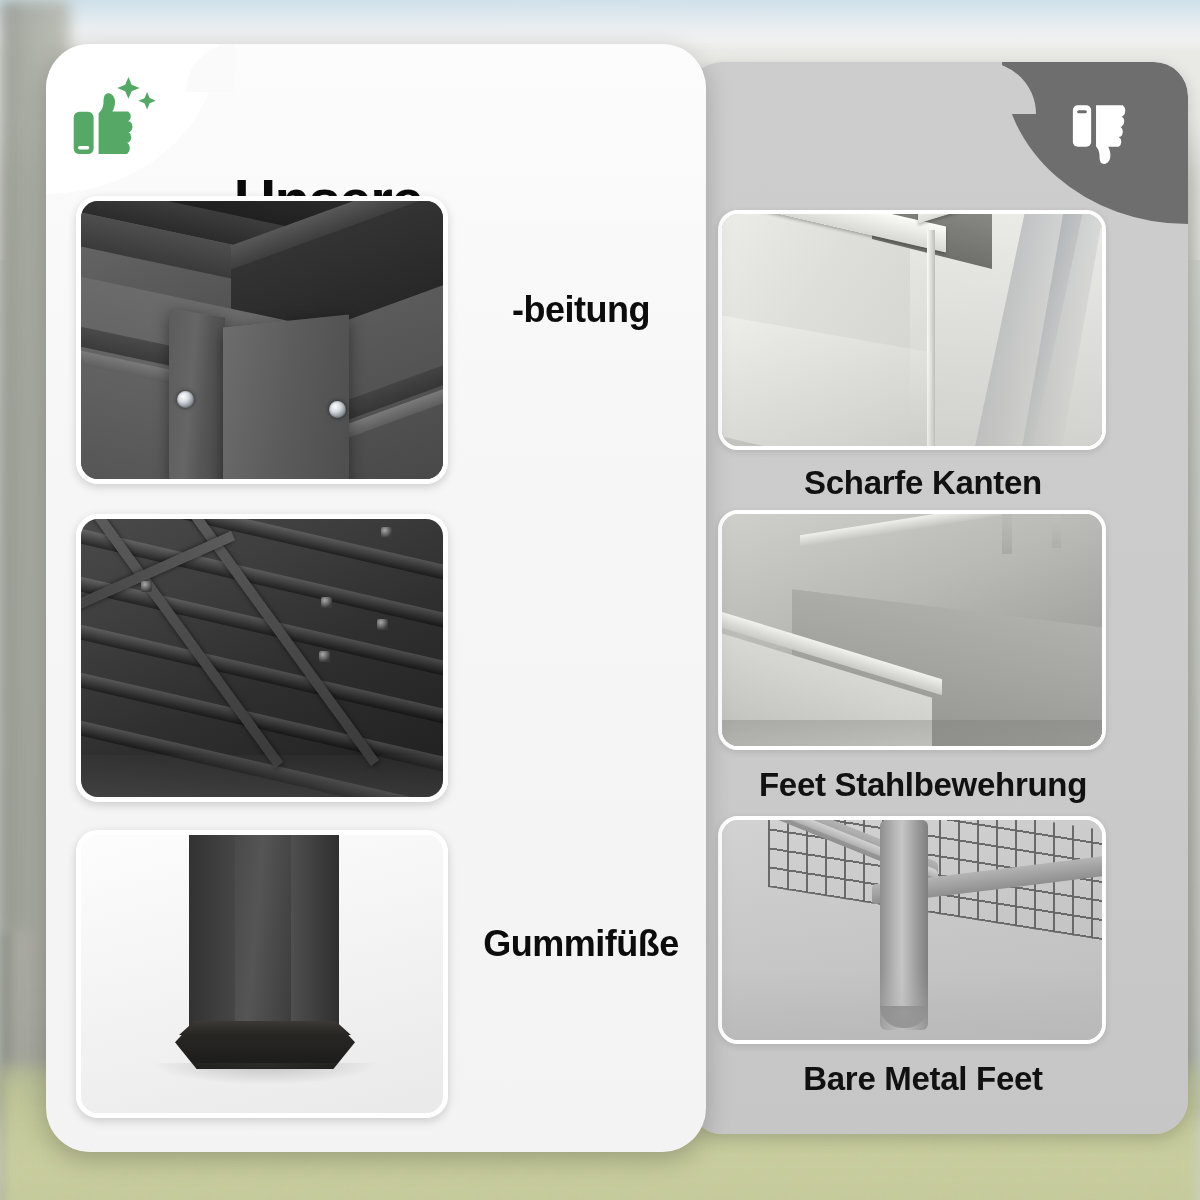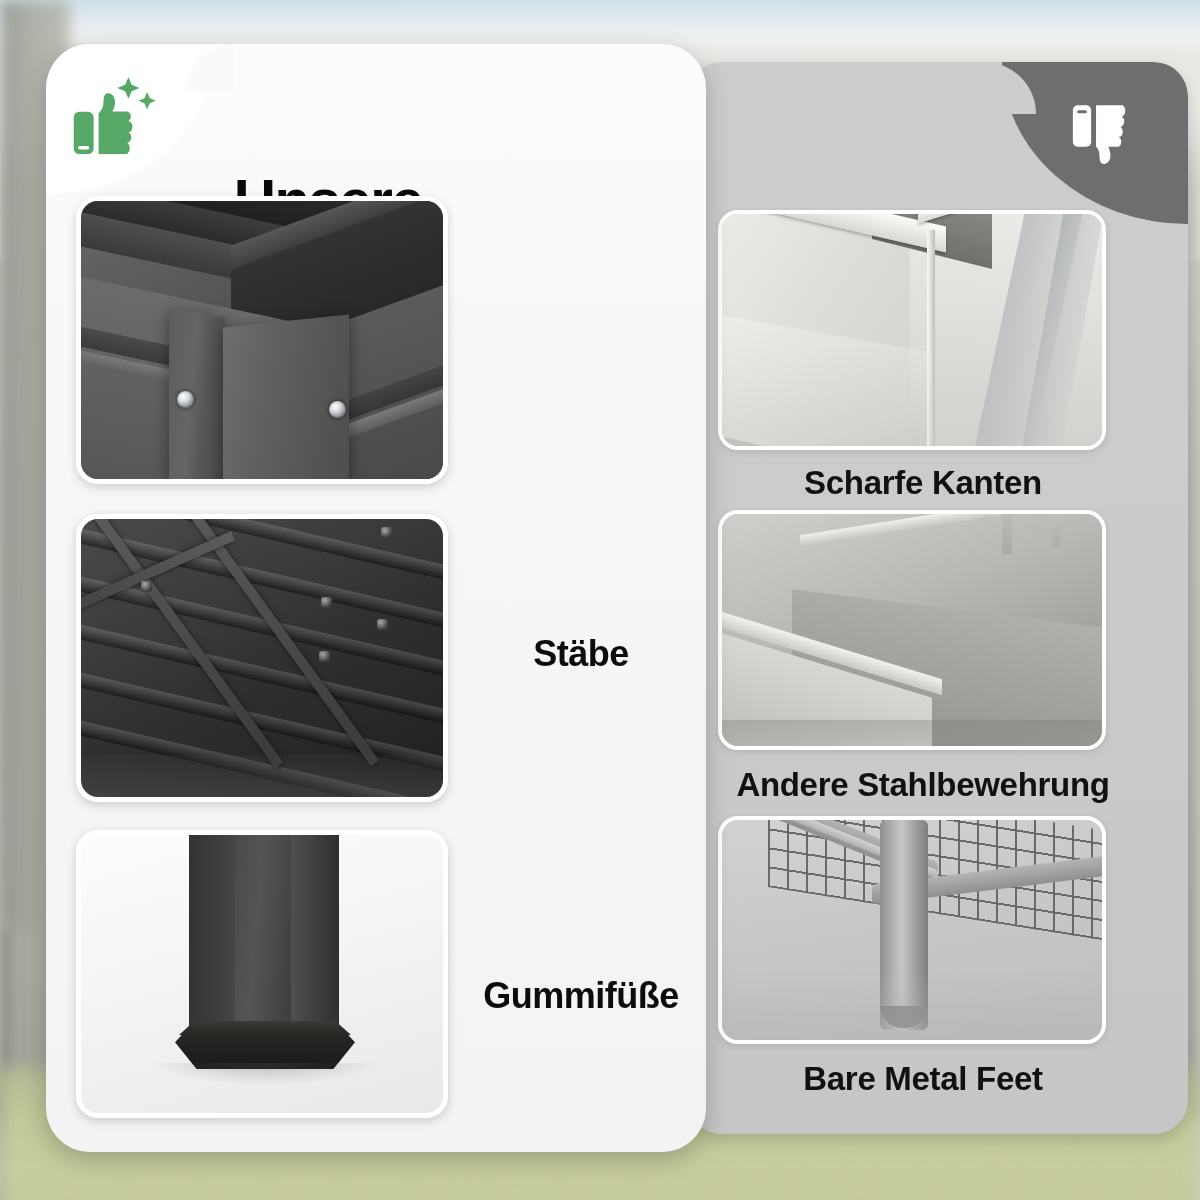--- a/index.html
+++ b/index.html
@@ -195,21 +195,21 @@
     width: 250px;
     text-align: center;
     font-size: 36px;
     line-height: 1.12;
     font-weight: 700;
     color: #0c0c0c;
     letter-spacing: -.5px;
   }
   #u-label-1 { top: 246px; }
   #u-label-2 { top: 590px; }
-  #u-label-3 { top: 932px; }
+  #u-label-3 { top: 880px; }
 
   
   .photo { position: absolute; inset: 0; }
 
   
   .p-dark-bg {
     background: linear-gradient(160deg,#6a6a6a 0%, #5d5d5d 22%, #4e4e4e 50%, #434343 78%, #3a3a3a 100%);
   }
   .slat {
     position: absolute;
@@ -332,21 +332,21 @@
         <div class="panelface" style="left:70px;top:96px;width:340px;height:160px;background:linear-gradient(185deg,#b0b0ac 0%,#9d9d99 60%,#8d8d89 100%);transform:skewY(7deg);"></div>
         <div class="panelface" style="left:-10px;top:150px;width:220px;height:110px;background:linear-gradient(180deg,#d7d7d3,#bdbdb9);transform:skewY(17deg);"></div>
         <div class="panelface" style="left:-10px;top:130px;width:230px;height:16px;background:linear-gradient(180deg,#f1f1ee,#c9c9c5);transform:skewY(17deg);"></div>
         <div class="panelface" style="left:78px;top:-4px;width:320px;height:12px;background:linear-gradient(180deg,#efefec,#c4c4c0);transform:skewY(-9deg);"></div>
         <div class="panelface" style="left:104px;top:-26px;width:4px;height:150px;background:linear-gradient(180deg,#76767 2,#9a9a96);"></div>
         <div class="panelface" style="left:280px;top:-30px;width:10px;height:70px;background:linear-gradient(180deg,#c9c9c5,#a9a9a5);"></div>
         <div class="panelface" style="left:330px;top:-30px;width:9px;height:64px;background:linear-gradient(180deg,#cfcfcb,#aeaeaa);"></div>
         <div class="panelface" style="left:0;top:206px;width:400px;height:40px;background:linear-gradient(180deg,rgba(120,120,116,.35),rgba(120,120,116,.05));"></div>
       </div>
     </div>
-    <div class="o-label" id="o-label-2">Andere Stahlbewehrung</div>
+    <div class="o-label" id="o-label-2">Feet Stahlbewehrung</div>
 
     <div class="o-card" id="o-card-3">
       <div class="photo p-mesh-bg">
         <div class="mesh" style="left:46px;top:-12px;width:390px;height:110px;transform:skewY(9deg);opacity:.95;"></div>
         <div class="frame-bar" style="left:-14px;top:-4px;width:230px;height:22px;transform:skewY(22deg);border-radius:4px;"></div>
         <div class="frame-bar" style="left:150px;top:48px;width:270px;height:20px;transform:skewY(-7deg);border-radius:4px;"></div>
         <div class="frame-bar" style="left:-14px;top:4px;width:230px;height:9px;transform:skewY(22deg);background:linear-gradient(180deg,#d2d2d2,#b0b0b0);border-radius:4px;"></div>
         <div class="round-leg" style="left:158px;top:0px;width:48px;height:210px;"></div>
         <div class="panelface" style="left:158px;top:186px;width:48px;height:22px;background:radial-gradient(ellipse at 50% 20%,#8d8d8d,#7a7a7a);border-radius:0 0 22px 22px;"></div>
         <div class="panelface" style="left:0;top:150px;width:390px;height:74px;background:linear-gradient(180deg,rgba(190,190,190,0),rgba(180,180,180,.55));"></div>
@@ -385,20 +385,21 @@
         <div class="slat" style="left:200px;top:96px;width:260px;height:200px;transform:skewY(-20deg);background:linear-gradient(180deg,#5b5b5b,#484848);"></div>
         <div class="slat" style="left:200px;top:176px;width:260px;height:20px;transform:skewY(-20deg);background:linear-gradient(180deg,#444,#363636);"></div>
         <div class="slat" style="left:200px;top:200px;width:260px;height:14px;transform:skewY(-20deg);background:linear-gradient(180deg,#7a7a7a,#5e5e5e);"></div>
         <div class="cap" style="left:88px;top:112px;width:56px;height:170px;transform:skew(0deg,9deg);border-radius:3px 0 0 0;"></div>
         <div class="cap" style="left:142px;top:120px;width:126px;height:168px;transform:skew(0deg,-6deg);background:linear-gradient(100deg,#6d6d6d,#5a5a5a 55%,#4e4e4e);"></div>
         <div class="screw" style="left:96px;top:190px;"></div>
         <div class="screw" style="left:248px;top:200px;"></div>
       </div>
     </div>
     <div class="u-label" id="u-label-1">
+      <div>-beitung</div>
     </div>
 
     <div class="u-card" id="u-card-2">
       <div class="photo p-bars-bg">
         <div class="rib" style="left:-30px;top:8px;width:460px;transform:skewY(13deg);"></div>
         <div class="rib" style="left:-30px;top:56px;width:460px;transform:skewY(13deg);"></div>
         <div class="rib" style="left:-30px;top:104px;width:460px;transform:skewY(13deg);"></div>
         <div class="rib" style="left:-30px;top:152px;width:460px;transform:skewY(13deg);"></div>
         <div class="rib" style="left:-30px;top:200px;width:460px;transform:skewY(13deg);"></div>
         <div class="rib" style="left:-30px;top:248px;width:460px;transform:skewY(13deg);"></div>
@@ -407,21 +408,20 @@
         <div class="bar-diag" style="left:150px;top:12px;width:10px;height:250px;transform:rotate(66deg);transform-origin:top left;"></div>
         <div class="bolt" style="left:240px;top:78px;"></div>
         <div class="bolt" style="left:296px;top:100px;"></div>
         <div class="bolt" style="left:238px;top:132px;"></div>
         <div class="bolt" style="left:60px;top:62px;"></div>
         <div class="bolt" style="left:300px;top:8px;"></div>
         <div class="panelface" style="position:absolute;left:0;top:236px;width:372px;height:54px;background:linear-gradient(180deg,rgba(70,70,70,.15),rgba(100,100,100,.45));"></div>
       </div>
     </div>
     <div class="u-label" id="u-label-2">
-      <div>Stäbe</div>
     </div>
 
     <div class="u-card" id="u-card-3">
       <div class="photo p-white-bg">
         <div class="leg" style="left:108px;top:-10px;width:150px;height:210px;"></div>
         <div class="leg" style="left:108px;top:-10px;width:46px;height:210px;background:linear-gradient(90deg,#323232,#464646);"></div>
         <div class="leg" style="left:210px;top:-10px;width:48px;height:210px;background:linear-gradient(90deg,#4f4f4f,#2f2f2f);"></div>
         <div class="rubber-foot" style="left:94px;top:188px;width:180px;height:46px;clip-path:polygon(10% 0%, 90% 0%, 100% 42%, 88% 100%, 12% 100%, 0% 42%);"></div>
         <div class="rubber-foot" style="left:98px;top:186px;width:172px;height:14px;background:linear-gradient(180deg,#3c3a36,#262522);clip-path:polygon(9% 0%, 91% 0%, 100% 100%, 0% 100%);box-shadow:none;"></div>
         <div class="panelface" style="position:absolute;left:70px;top:228px;width:228px;height:22px;background:radial-gradient(ellipse at 50% 0%, rgba(80,80,80,.30), rgba(80,80,80,0) 70%);"></div>

